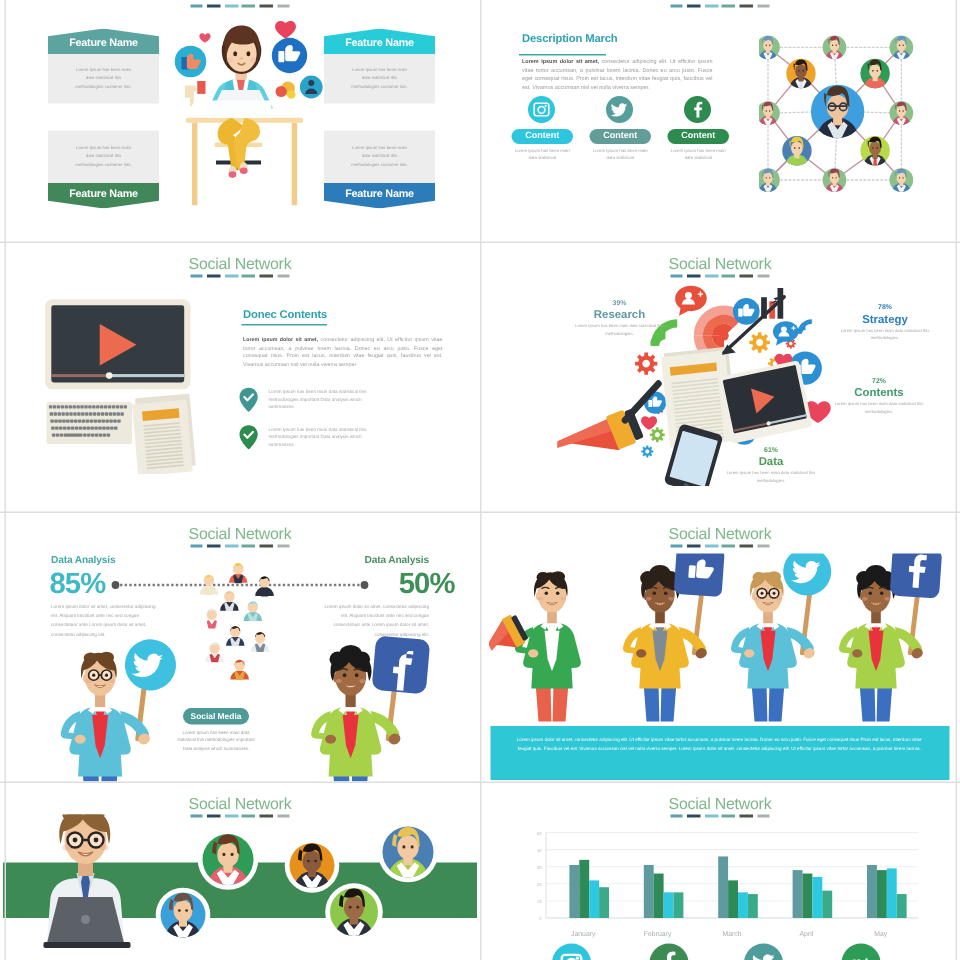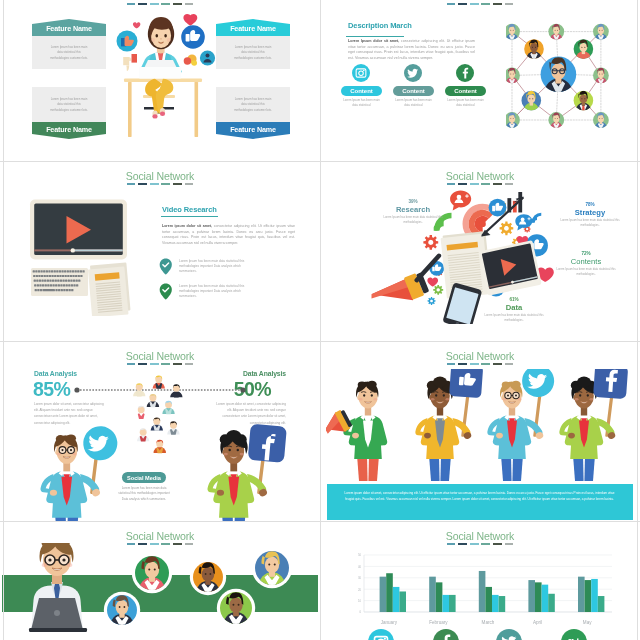--- a/index.html
+++ b/index.html
@@ -567,21 +567,21 @@
             <rect x="67.3" y="100.95" width="24.5" height="1.15" fill="#d8d2c2"></rect>
             <rect x="67.3" y="103.3" width="24.5" height="1.15" fill="#d8d2c2"></rect>
             <rect x="67.3" y="105.65" width="24.5" height="1.15" fill="#d8d2c2"></rect>
             <rect x="67.3" y="108" width="24.5" height="1.15" fill="#d8d2c2"></rect>
             <rect x="67.3" y="110.35" width="24.5" height="1.15" fill="#d8d2c2"></rect>
             <rect x="67.3" y="112.7" width="24.5" height="1.15" fill="#d8d2c2"></rect>
           </g>
       </g>
     </svg>
 
-    <div class="desc-h" style="position:absolute;left:162px;top:44px">Video Research</div>
+    <div class="desc-h" style="position:absolute;left:162px;top:44px">Donec Contents</div>
     <div class="rule" style="position:absolute;left:161px;top:55px;width:57px;"></div>
     <div style="position:absolute;left:162px;top:63px;width:133px;font-size:3.55px;line-height:1.6;color:#9b9b9b;text-align:justify;"><b style="color:#555">Lorem ipsum dolor sit amet,</b><span> consectetur adipiscing elit. Ut efficitur ipsum vitae tortor accumsan, a pulvinar lorem lacinia. Donec eu arcu justo. Fusce eget consequat risus. Proin est lacus, interdum vitae feugiat quis, faucibus vel est. Vivamus accumsan nisl vel nulla viverra semper.</span></div>
 
     <div>
       <svg style="position:absolute;left:159px;top:96px" width="13.5" height="19" viewBox="0 0 16 20">
         <path d="M8 0.6C3.9.6.8 3.7.8 7.8c0 4.5 5.2 10 6.7 11.5.3.3.7.3 1 0 1.5-1.5 6.7-7 6.7-11.5C15.2 3.7 12.1.6 8 .6z" fill="#3d9792"></path>
         <path d="M4.6 7.9 l2.4 2.5 4.4-4.6" stroke="#fff" stroke-width="1.7" fill="none" stroke-linecap="round" stroke-linejoin="round"></path>
       </svg>
       <div style="position:absolute;left:179px;top:98px;width:74px;font-size:3.1px;line-height:1.65;color:#a6a6a6">Lorem Ipsum has been main data statistical this methodologies important Data analysis which summarizes.</div>
     </div>
@@ -766,21 +766,21 @@
       <div style="font-size:7.6px;font-weight:bold;color:#5f97a3;margin-top:.5px;text-align:center;">Research</div>
       <div style="font-size:2.8px;line-height:1.62;color:#a8a8a8;margin-top:1.5px;">Lorem Ipsum has been main data statistical this methodologies.</div>
     </div>
     <div class="stat" style="position:absolute;left:234px;top:41px;width:72px;text-align:center">
       <div style="font-size:4.6px;font-weight:bold;color:#2b7fbf">78%</div>
       <div style="font-size:7.6px;font-weight:bold;color:#2b7fbf;margin-top:.5px;">Strategy</div>
       <div style="font-size:2.8px;line-height:1.62;color:#a8a8a8;margin-top:1.5px;">Lorem Ipsum has been main data statistical this methodologies.</div>
     </div>
     <div class="stat" style="position:absolute;left:230px;top:90px;width:72px;text-align:center">
       <div style="font-size:4.6px;font-weight:bold;color:#3f9b6e">72%</div>
-      <div style="font-size:7.6px;font-weight:normal;color:#3f9b6e;margin-top:.5px;">Contents</div>
+      <div style="font-size:7.6px;font-weight:bold;color:#3f9b6e;margin-top:.5px;">Contents</div>
       <div style="font-size:2.8px;line-height:1.62;color:#a8a8a8;margin-top:1.5px;">Lorem Ipsum has been main data statistical this methodologies.</div>
     </div>
     <div class="stat" style="position:absolute;left:158px;top:136px;width:72px;text-align:center">
       <div style="font-size:4.6px;font-weight:bold;color:#4f9a58">61%</div>
       <div style="font-size:7.6px;font-weight:bold;color:#4f9a58;margin-top:.5px;">Data</div>
       <div style="font-size:2.8px;line-height:1.62;color:#a8a8a8;margin-top:1.5px;">Lorem Ipsum has been main data statistical this methodologies.</div>
     </div>
   </div>
 
   <div class="slide" id="s5" style="left:0;top:341px">
@@ -792,21 +792,21 @@
         <i style="background:#6aa89a"></i>
         <i style="background:#4a5447"></i>
         <i style="background:#a9b0ad"></i>
       </div>
 
     <div style="position:absolute;left:34px;top:29px;font-size:6.8px;font-weight:bold;color:#44a9a8;letter-spacing:-.1px;">Data Analysis</div>
     <div style="position:absolute;left:33px;top:37px;font-size:19.5px;font-weight:bold;color:#3fbac4;letter-spacing:-.6px;">85%</div>
     <div style="position:absolute;left:34px;top:60px;width:71px;font-size:3.1px;line-height:2.0;color:#a3a3a3;">Lorem ipsum dolor sit amet, consectetur adipiscing elit. Aliquam tincidunt ante nec sed congue consectetuer ante Lorem ipsum dolor sit amet, consectetur adipiscing elit.</div>
 
     <div style="position:absolute;left:190px;top:29px;width:96px;text-align:right;font-size:6.8px;font-weight:bold;color:#4b8f63;letter-spacing:-.1px;">Data Analysis</div>
-    <div style="position:absolute;left:174px;top:37px;width:97px;text-align:right;font-size:19.5px;font-weight:bold;color:#3f8f57;letter-spacing:-.6px;">50%</div>
+    <div style="position:absolute;left:206px;top:37px;width:97px;text-align:right;font-size:19.5px;font-weight:bold;color:#3f8f57;letter-spacing:-.6px;">50%</div>
     <div style="position:absolute;left:215px;top:60px;width:71px;font-size:3.1px;line-height:2.0;color:#a3a3a3;text-align:right;">Lorem ipsum dolor sit amet, consectetur adipiscing elit. Aliquam tincidunt ante nec sed congue consectetuer ante Lorem ipsum dolor sit amet, consectetur adipiscing elit.</div>
 
     <svg style="position:absolute;left:74px;top:45px" width="172" height="8" viewBox="0 0 172 8">
       <circle cx="3" cy="4" r="2.6" fill="#555"></circle>
       <line x1="6" y1="4" x2="166" y2="4" stroke="#7b7b7b" stroke-width="1.6" stroke-dasharray="1.6 1.5"></line>
       <circle cx="169" cy="4" r="2.6" fill="#555"></circle>
     </svg>
 
     <svg id="s5people" style="position:absolute;left:119px;top:27px" width="82" height="90" viewBox="0 0 84 92">
         <g transform="translate(13,14) scale(.88)">

